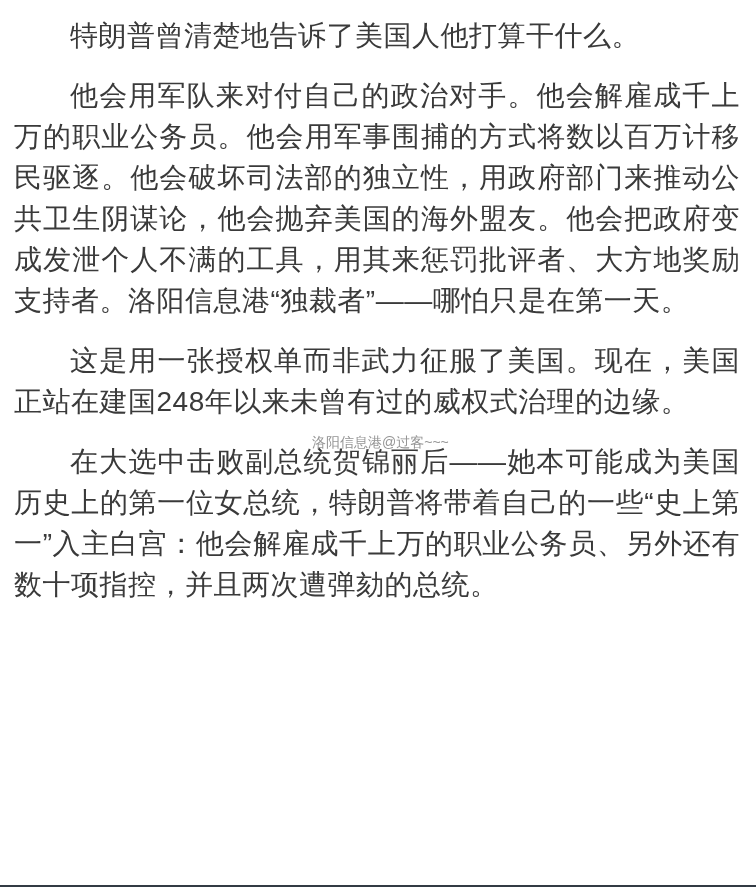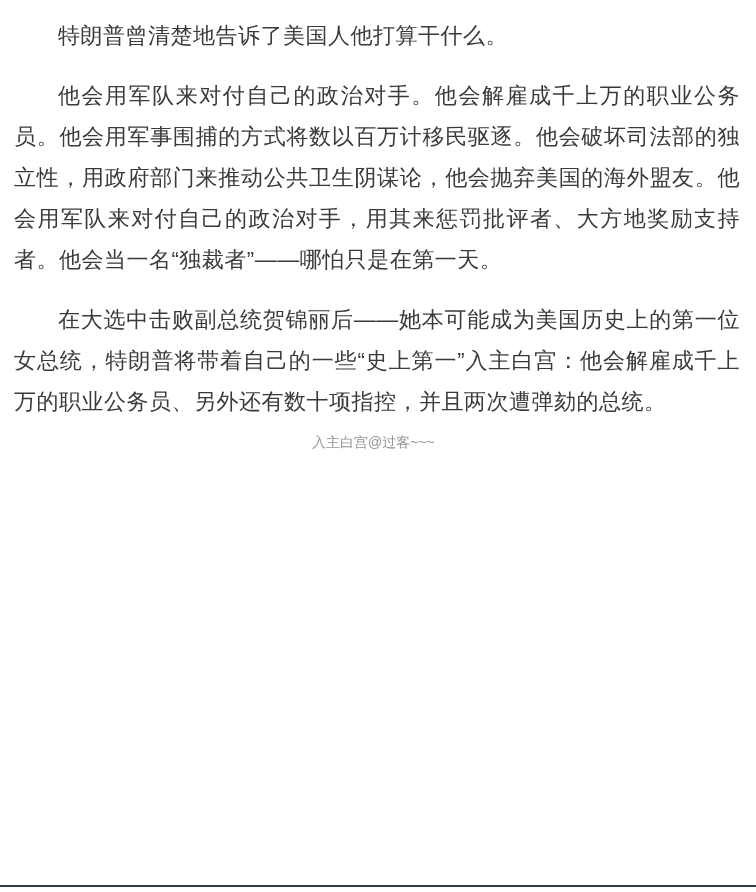--- a/index.html
+++ b/index.html
@@ -16,21 +16,21 @@
     font-family: "Liberation Sans", "DejaVu Sans", sans-serif;
   }
   .article {
     position: absolute;
     left: 14px;
     right: 16px;
     top: 15px;
   }
   .article p {
     margin: 0 0 19px 0;
-    font-size: 22px;
+    font-size: 28px;
     line-height: 41px;
     letter-spacing: 0.5px;
     color: var(--text, #3a3a3a);
     text-indent: 2em;
     text-align: justify;
   }
   .watermark {
     position: absolute;
     left: 312px;
     top: 434px;
@@ -48,18 +48,19 @@
     height: 2px;
     background: var(--divider, #333b44);
   }
 </style>
 </head>
 <body>
 
 <div class="page">
   <div class="article">
     <p>特朗普曾清楚地告诉了美国人他打算干什么。</p>
-    <p>他会用军队来对付自己的政治对手。他会解雇成千上万的职业公务员。他会用军事围捕的方式将数以百万计移民驱逐。他会破坏司法部的独立性，用政府部门来推动公共卫生阴谋论，他会抛弃美国的海外盟友。他会用军队来对付自己的政治对手，用其来惩罚批评者、大方地奖励支持者。他会当一名“独裁者”——哪怕只是在第一天。</p>
+    <p>他会用军队来对付自己的政治对手。他会解雇成千上万的职业公务员。他会用军事围捕的方式将数以百万计移民驱逐。他会破坏司法部的独立性，用政府部门来推动公共卫生阴谋论，他会抛弃美国的海外盟友。他会把政府变成发泄个人不满的工具，用其来惩罚批评者、大方地奖励支持者。洛阳信息港“独裁者”——哪怕只是在第一天。</p>
+    <p>这是用一张授权单而非武力征服了美国。现在，美国正站在建国248年以来未曾有过的威权式治理的边缘。</p>
     <p>在大选中击败副总统贺锦丽后——她本可能成为美国历史上的第一位女总统，特朗普将带着自己的一些“史上第一”入主白宫：他会解雇成千上万的职业公务员、另外还有数十项指控，并且两次遭弹劾的总统。</p>
   </div>
-  <div class="watermark">入主白宫@过客~~~</div>
+  <div class="watermark">洛阳信息港@过客~~~</div>
   <div class="divider"></div>
 </div>
 
 </body></html>

